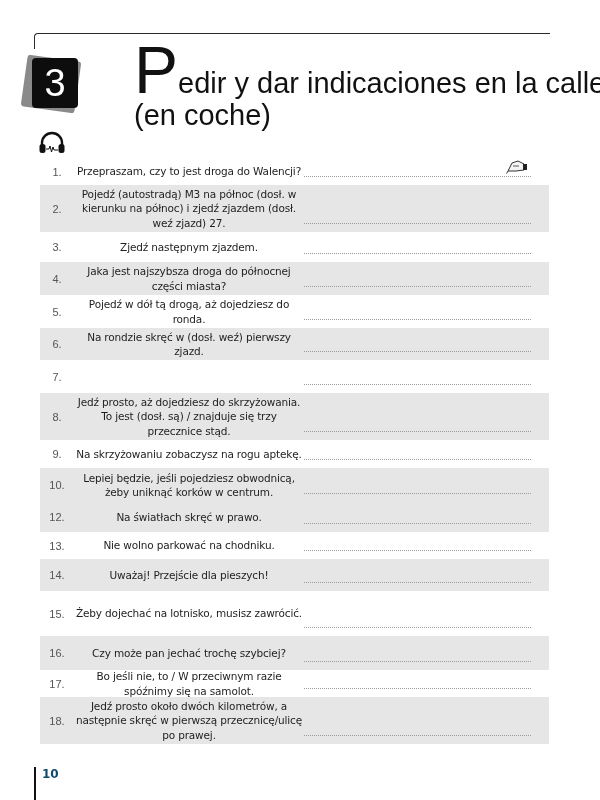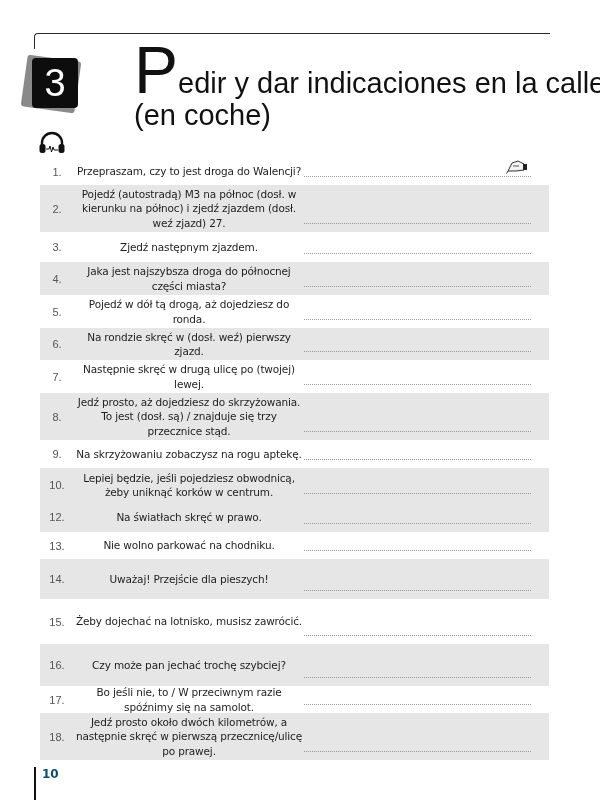--- a/index.html
+++ b/index.html
@@ -120,21 +120,20 @@
     <span class="text">Pojedź w dół tą drogą, aż dojedziesz do ronda.</span>
     <div class="answer"></div>
   </div>
   <div class="row shaded" style="height:32px">
     <span class="num">6.</span>
     <span class="text">Na rondzie skręć w (dosł. weź) pierwszy zjazd.</span>
     <div class="answer"></div>
   </div>
   <div class="row" style="height:33px">
     <span class="num">7.</span>
-    <span class="text">Następnie skręć w drugą ulicę po (twojej) lewej.</span>
     <div class="answer"></div>
   </div>
   <div class="row shaded" style="height:47px">
     <span class="num">8.</span>
     <span class="text">Jedź prosto, aż dojedziesz do skrzyżowania. To jest (dosł. są) / znajduje się trzy przecznice stąd.</span>
     <div class="answer"></div>
   </div>
   <div class="row" style="height:28px">
     <span class="num">9.</span>
     <span class="text">Na skrzyżowaniu zobaczysz na rogu aptekę.</span>
@@ -148,31 +147,31 @@
   <div class="row shaded" style="height:30px">
     <span class="num">12.</span>
     <span class="text">Na światłach skręć w prawo.</span>
     <div class="answer"></div>
   </div>
   <div class="row" style="height:27px">
     <span class="num">13.</span>
     <span class="text">Nie wolno parkować na chodniku.</span>
     <div class="answer"></div>
   </div>
-  <div class="row shaded" style="height:40px">
+  <div class="row shaded" style="height:32px">
     <span class="num">14.</span>
     <span class="text">Uważaj! Przejście dla pieszych!</span>
     <div class="answer"></div>
   </div>
   <div class="row" style="height:45px">
     <span class="num">15.</span>
     <span class="text">Żeby dojechać na lotnisko, musisz zawrócić.</span>
     <div class="answer"></div>
   </div>
-  <div class="row shaded" style="height:42px">
+  <div class="row shaded" style="height:34px">
     <span class="num">16.</span>
     <span class="text">Czy może pan jechać trochę szybciej?</span>
     <div class="answer"></div>
   </div>
   <div class="row" style="height:27px">
     <span class="num">17.</span>
     <span class="text">Bo jeśli nie, to / W przeciwnym razie spóźnimy się na samolot.</span>
     <div class="answer"></div>
   </div>
   <div class="row shaded" style="height:47px">

